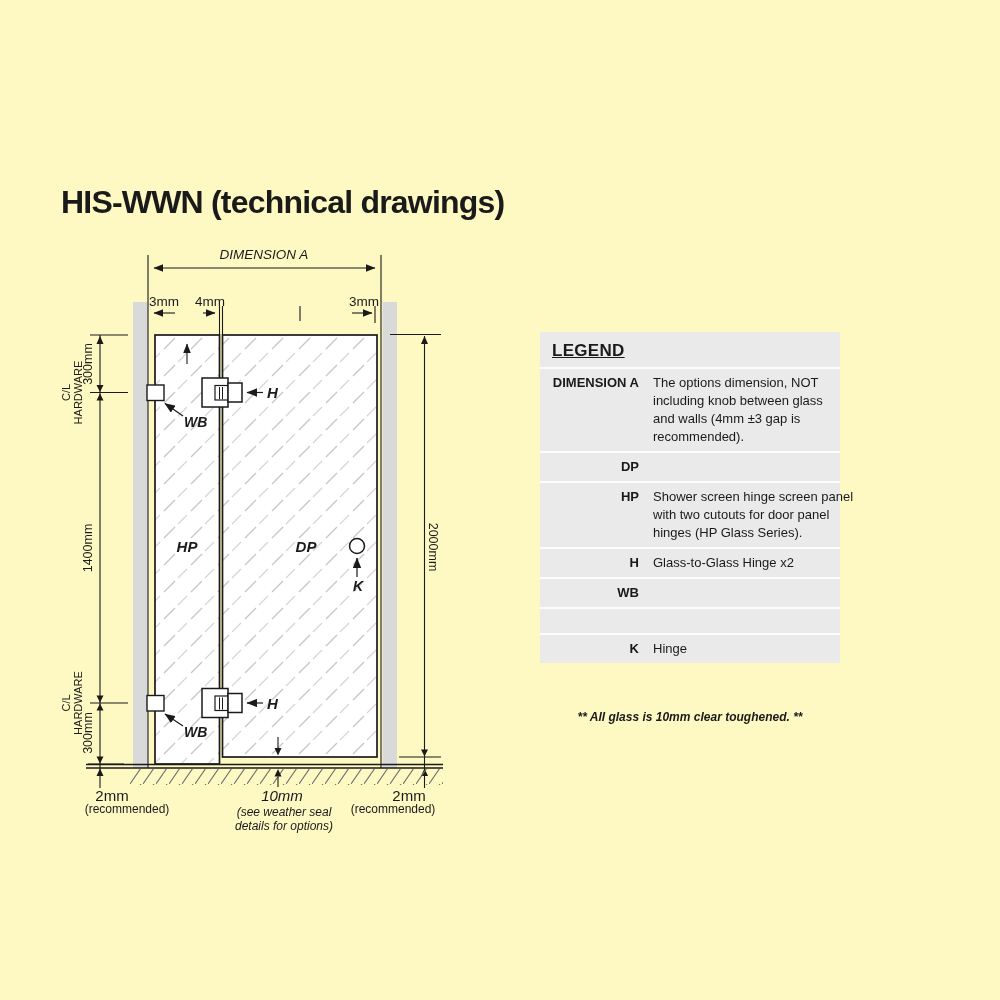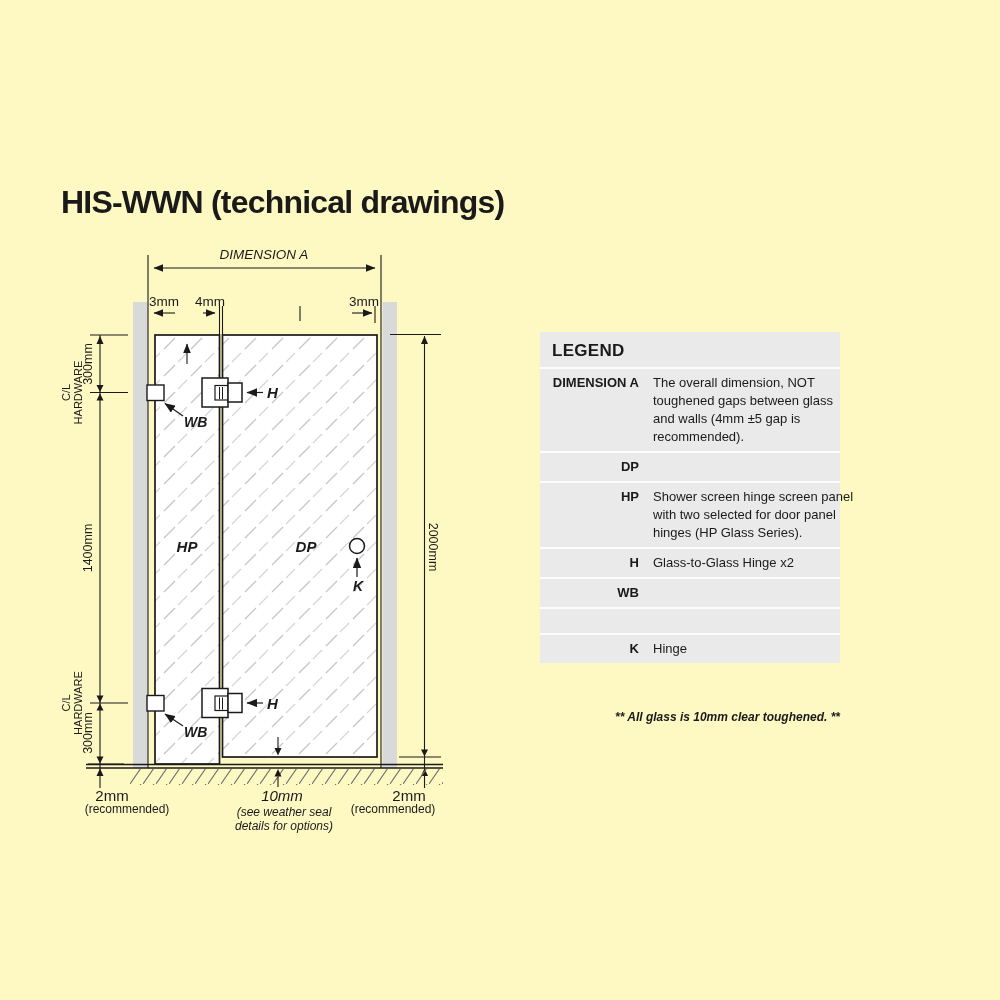--- a/index.html
+++ b/index.html
@@ -11,26 +11,26 @@
   svg .t{font-family:"Liberation Sans",sans-serif;fill:#1a1a1a;}
   svg .dim{font-size:13.5px;}
   svg .sm{font-size:12px;}
   svg .it{font-style:italic;}
   svg .lbl{font-weight:bold;font-style:italic;font-size:15px;}
   svg .lbl2{font-weight:bold;font-style:italic;font-size:14px;}
   svg .rot{font-size:12.5px;}
   svg .big{font-size:15px;}
 
   .legend{position:absolute;left:540px;top:332px;width:300px;background:#eaeaea;font-size:13px;}
-  .legend-header{font-size:17px;font-weight:bold;padding:9px 16px 6px 12px;letter-spacing:.3px;}
+  .legend-header{font-size:17px;font-weight:bold;padding:9px 16px 6px 12px;letter-spacing:.3px;text-decoration:underline;}
   .legend-row{display:flex;border-top:2px solid #fcfcfc;padding:5px 0 5px;}
   .legend-row.empty{height:14px;}
   .lkey{width:99px;flex:none;text-align:right;font-weight:bold;line-height:18px;}
   .ldesc{margin-left:14px;line-height:18px;white-space:nowrap;}
-  .footnote{position:absolute;left:540px;top:710px;width:300px;text-align:right;
+  .footnote{position:absolute;left:540px;top:710px;width:300px;text-align:center;
     font-style:italic;font-weight:bold;font-size:12px;}
 </style>
 </head>
 <body>
 
 <div class="canvas">
 
   <h1 class="page-title">HIS-WWN (technical drawings)</h1>
 
   <svg class="drawing" width="430" height="600" viewBox="40 240 430 600" xmlns="http://www.w3.org/2000/svg">
@@ -170,36 +170,36 @@
     <text class="t big" x="409" y="801" text-anchor="middle">2mm</text>
     <text class="t sm" x="393" y="813" text-anchor="middle">(recommended)</text>
   </svg>
 
   <div class="legend">
     <div class="legend-header">LEGEND</div>
 
     <div class="legend-row">
       <div class="lkey">DIMENSION A</div>
       <div class="ldesc">
-        <div>The overall dimension, NOT</div>
-        <div>toughened gaps between glass</div>
-        <div>and walls (4mm ±5 gap is</div>
+        <div>The options dimension, NOT</div>
+        <div>including knob between glass</div>
+        <div>and walls (4mm ±3 gap is</div>
         <div>recommended).</div>
       </div>
     </div>
 
     <div class="legend-row">
       <div class="lkey">DP</div>
     </div>
 
     <div class="legend-row">
       <div class="lkey">HP</div>
       <div class="ldesc">
         <div>Shower screen hinge screen panel</div>
-        <div>with two selected for door panel</div>
+        <div>with two cutouts for door panel</div>
         <div>hinges (HP Glass Series).</div>
       </div>
     </div>
 
     <div class="legend-row">
       <div class="lkey">H</div>
       <div class="ldesc">
         <div>Glass-to-Glass Hinge x2</div>
       </div>
     </div>

